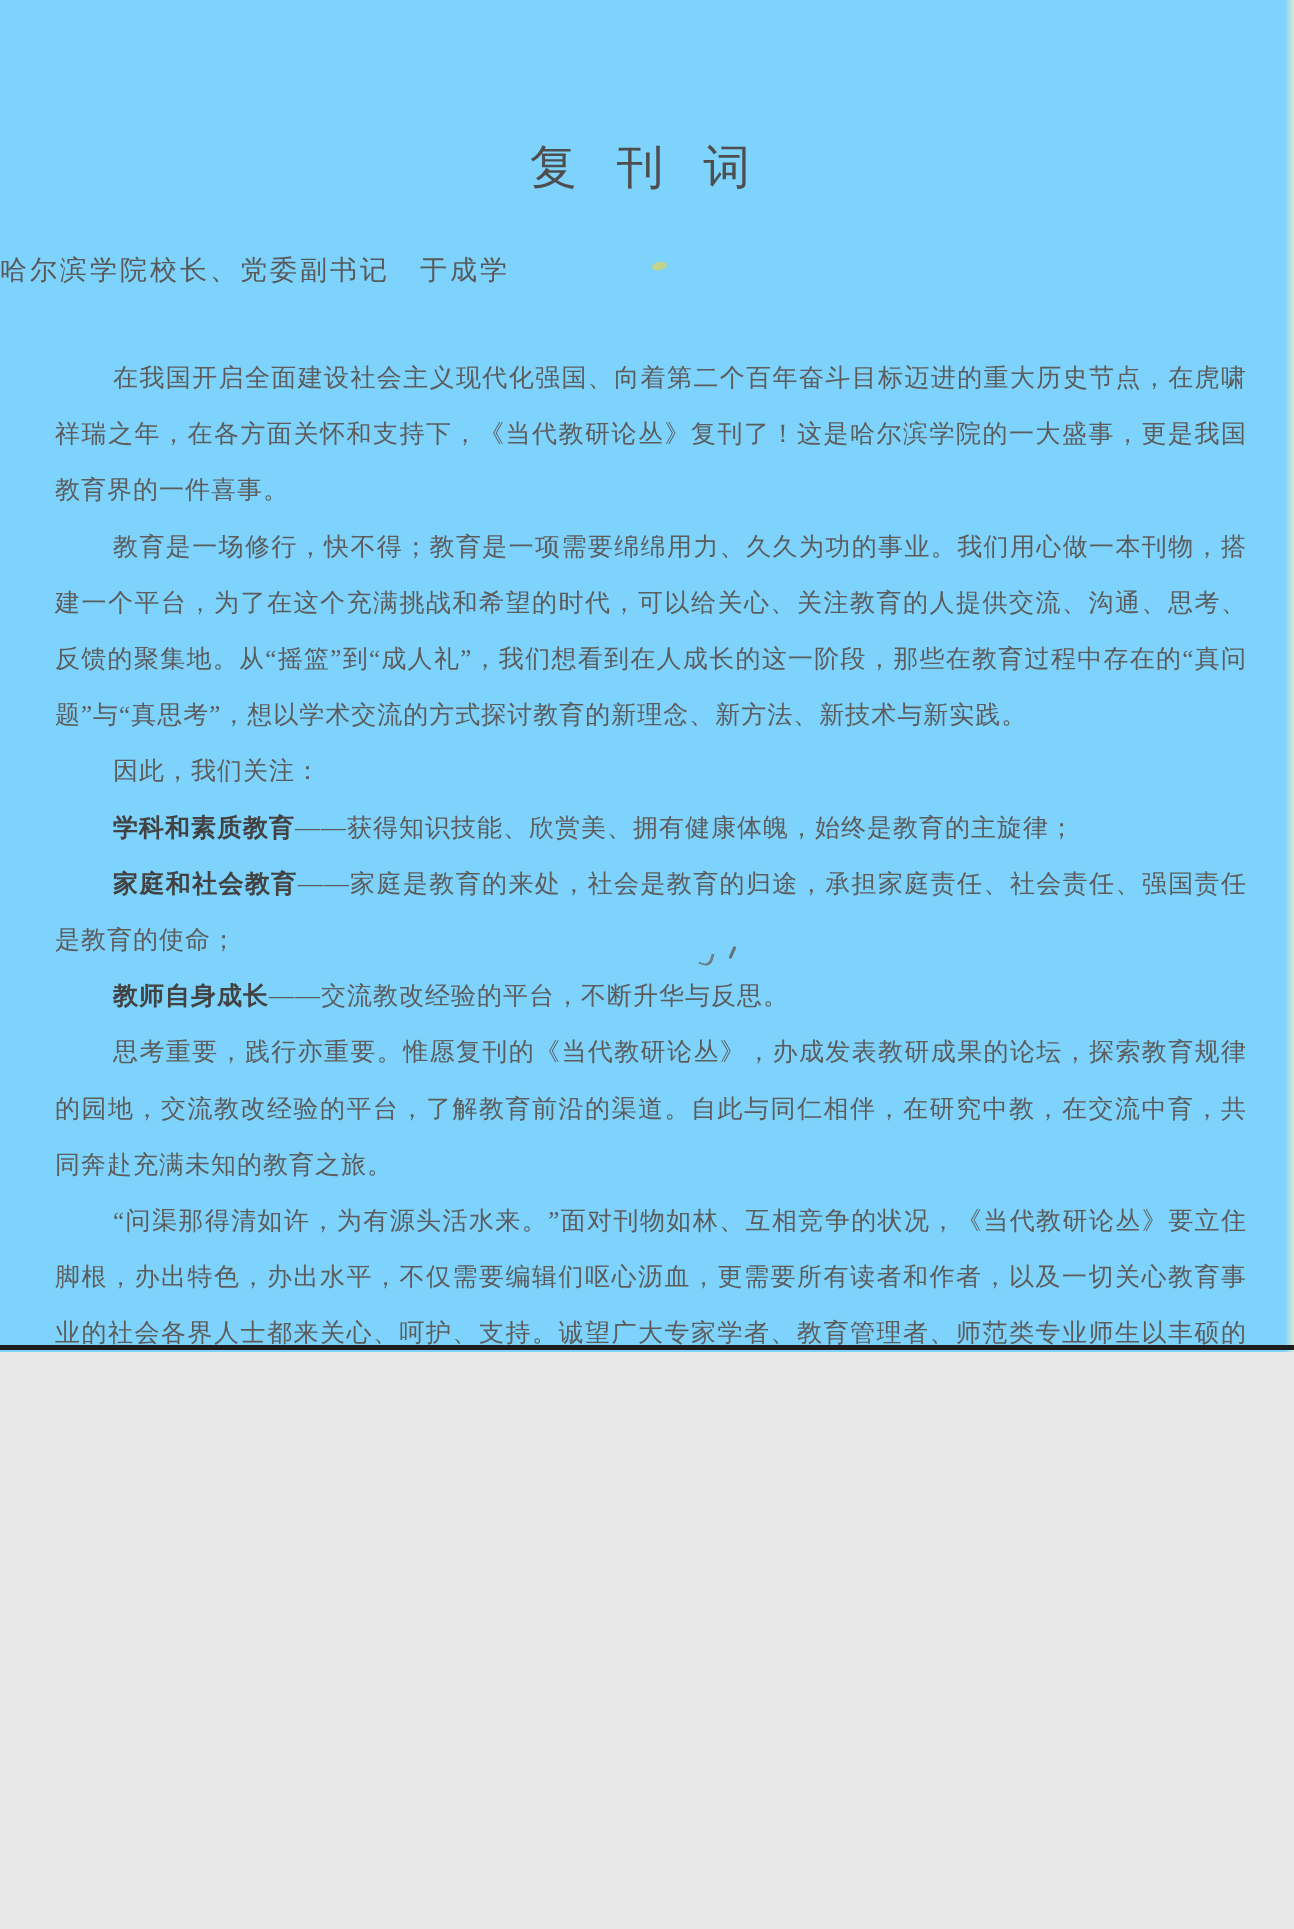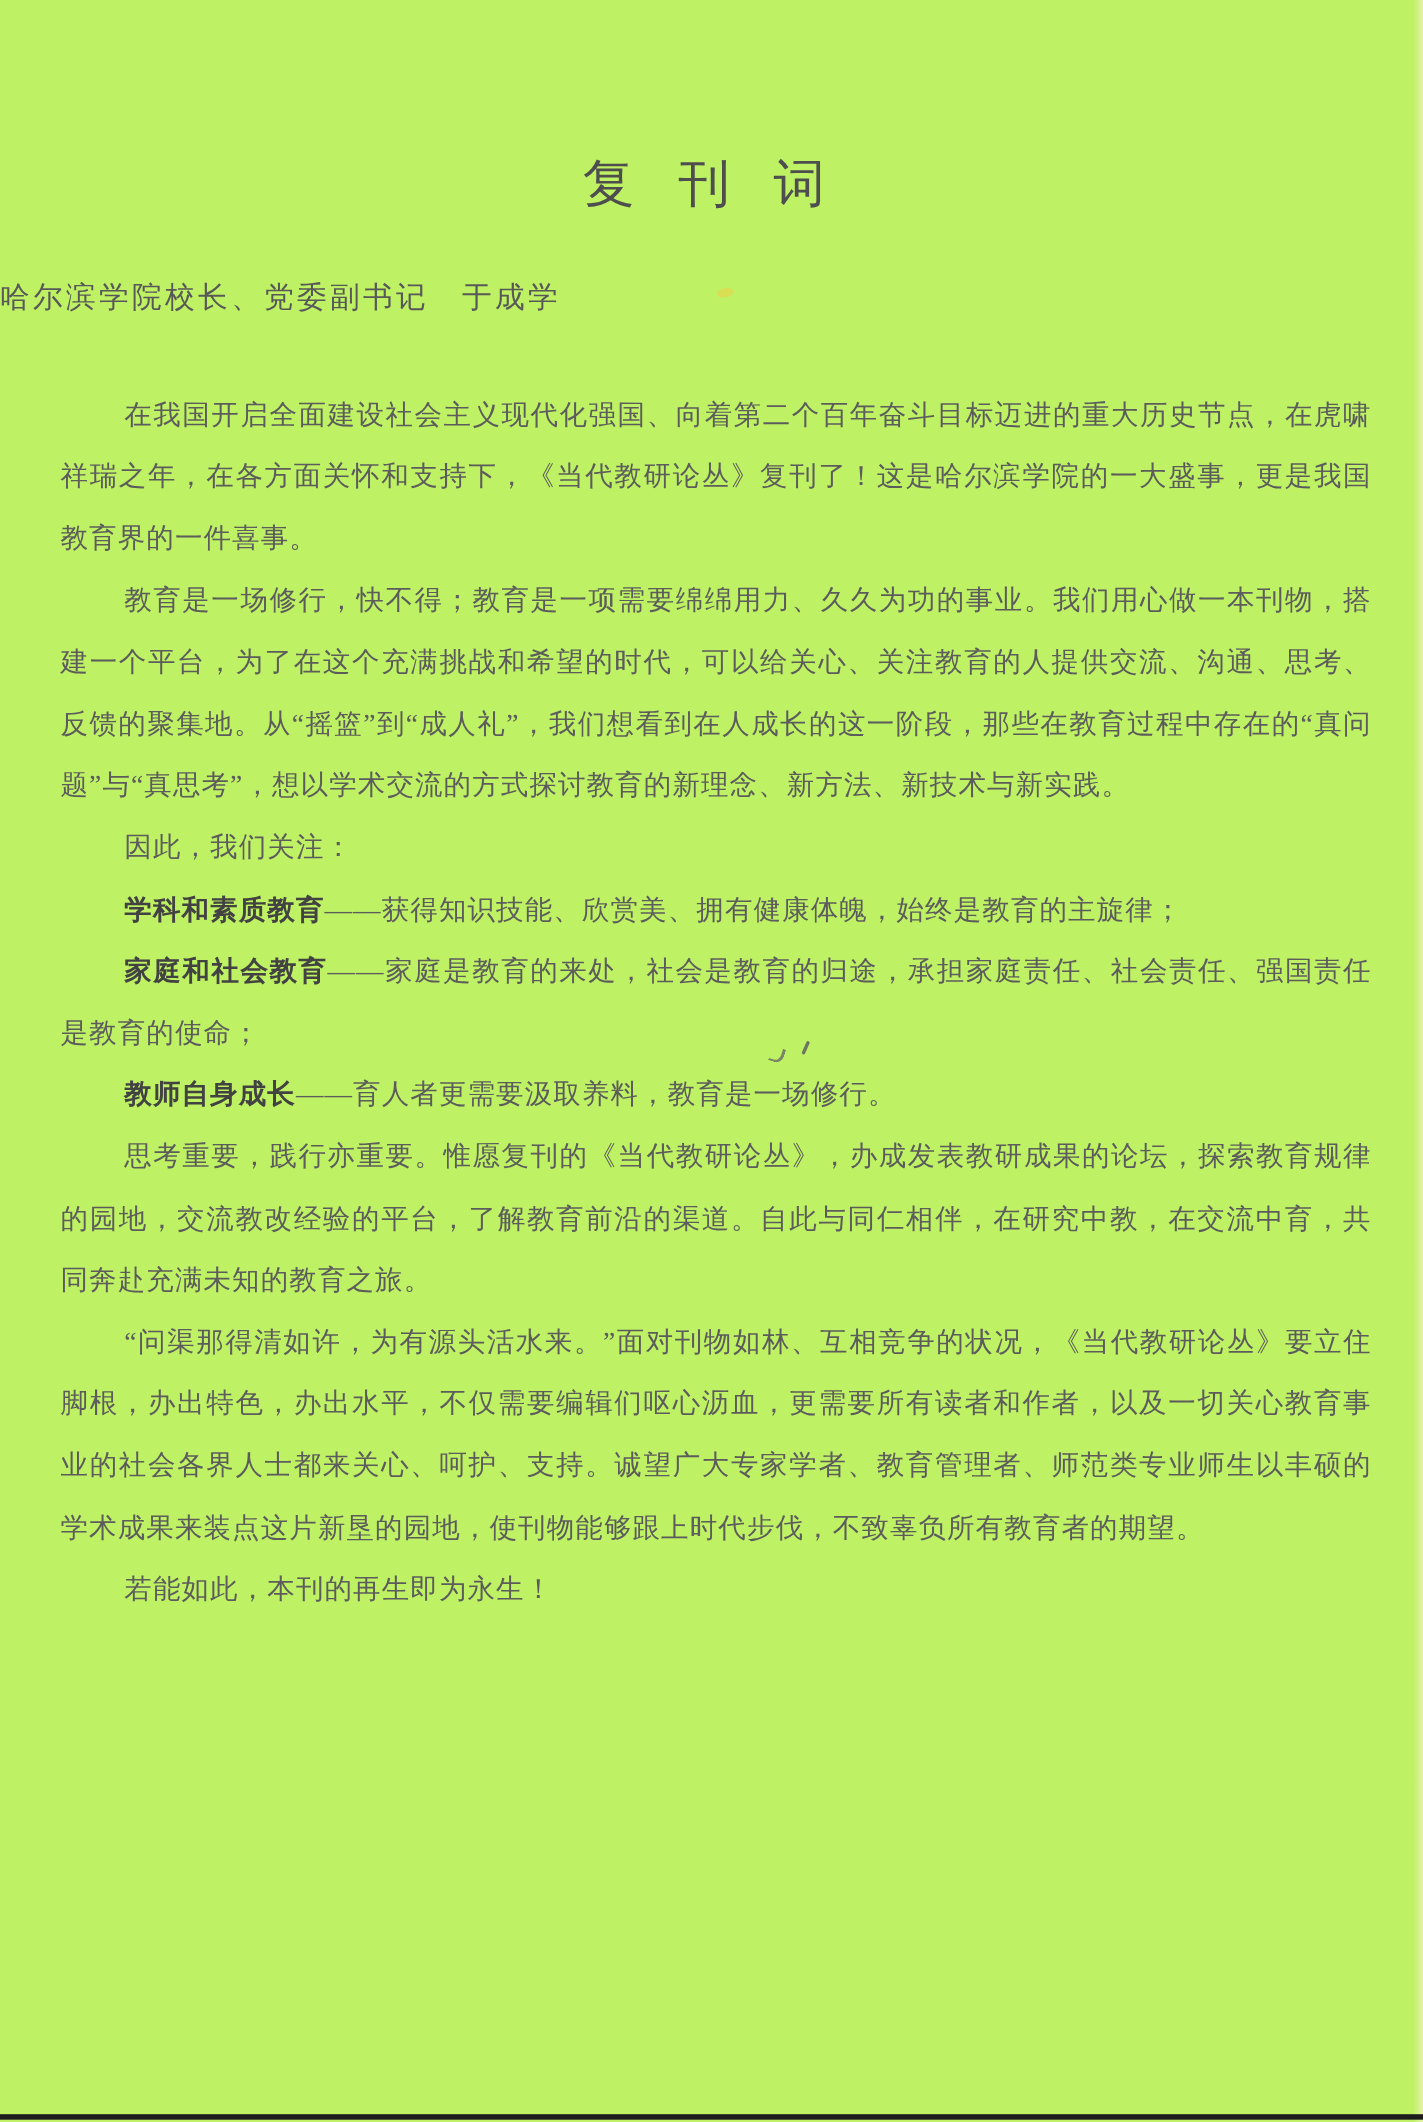--- a/index.html
+++ b/index.html
@@ -3,23 +3,23 @@
 <meta charset="utf-8">
 <style>
   html, body {
     margin: 0;
     padding: 0;
     background: #e8e8e8;
   }
   .page {
     position: relative;
     width: 1294px;
-    height: 1929px;
+    height: 1352px;
     margin: 0 auto;
-    background: #bef264;
+    background: #7dd3fc;
     overflow: hidden;
     font-family: "Liberation Serif", "DejaVu Serif", serif;
     color: #5c5c5c;
   }
   
   .edge-right {
     position: absolute;
     top: 0;
     right: 0;
     width: 9px;
@@ -121,21 +121,21 @@
   <h1 class="doc-title">复 刊 词</h1>
 
   <div class="byline">哈尔滨学院校长、党委副书记　于成学</div>
 
   <div class="article">
     <p><span class="lead"></span><span>在我国开启全面建设社会主义现代化强国、向着第二个百年奋斗目标迈进的重大历史节点，在虎啸祥瑞之年，在各方面关怀和支持下，《当代教研论丛》复刊了！这是哈尔滨学院的一大盛事，更是我国教育界的一件喜事。</span></p>
     <p><span class="lead"></span><span>教育是一场修行，快不得；教育是一项需要绵绵用力、久久为功的事业。我们用心做一本刊物，搭建一个平台，为了在这个充满挑战和希望的时代，可以给关心、关注教育的人提供交流、沟通、思考、反馈的聚集地。从“摇篮”到“成人礼”，我们想看到在人成长的这一阶段，那些在教育过程中存在的“真问题”与“真思考”，想以学术交流的方式探讨教育的新理念、新方法、新技术与新实践。</span></p>
     <p><span class="lead"></span><span>因此，我们关注：</span></p>
     <p><span class="lead">学科和素质教育</span><span>——获得知识技能、欣赏美、拥有健康体魄，始终是教育的主旋律；</span></p>
     <p><span class="lead">家庭和社会教育</span><span>——家庭是教育的来处，社会是教育的归途，承担家庭责任、社会责任、强国责任是教育的使命；</span></p>
-    <p><span class="lead">教师自身成长</span><span>——育人者更需要汲取养料，教育是一场修行。</span></p>
+    <p><span class="lead">教师自身成长</span><span>——交流教改经验的平台，不断升华与反思。</span></p>
     <p><span class="lead"></span><span>思考重要，践行亦重要。惟愿复刊的《当代教研论丛》，办成发表教研成果的论坛，探索教育规律的园地，交流教改经验的平台，了解教育前沿的渠道。自此与同仁相伴，在研究中教，在交流中育，共同奔赴充满未知的教育之旅。</span></p>
     <p><span class="lead"></span><span>“问渠那得清如许，为有源头活水来。”面对刊物如林、互相竞争的状况，《当代教研论丛》要立住脚根，办出特色，办出水平，不仅需要编辑们呕心沥血，更需要所有读者和作者，以及一切关心教育事业的社会各界人士都来关心、呵护、支持。诚望广大专家学者、教育管理者、师范类专业师生以丰硕的学术成果来装点这片新垦的园地，使刊物能够跟上时代步伐，不致辜负所有教育者的期望。</span></p>
     <p><span class="lead"></span><span>若能如此，本刊的再生即为永生！</span></p>
   </div>
 
   <div class="speck-yellow"></div>
   <div class="ink-mark-1"></div>
   <div class="ink-mark-2"></div>
 
   <div class="edge-right"></div>

